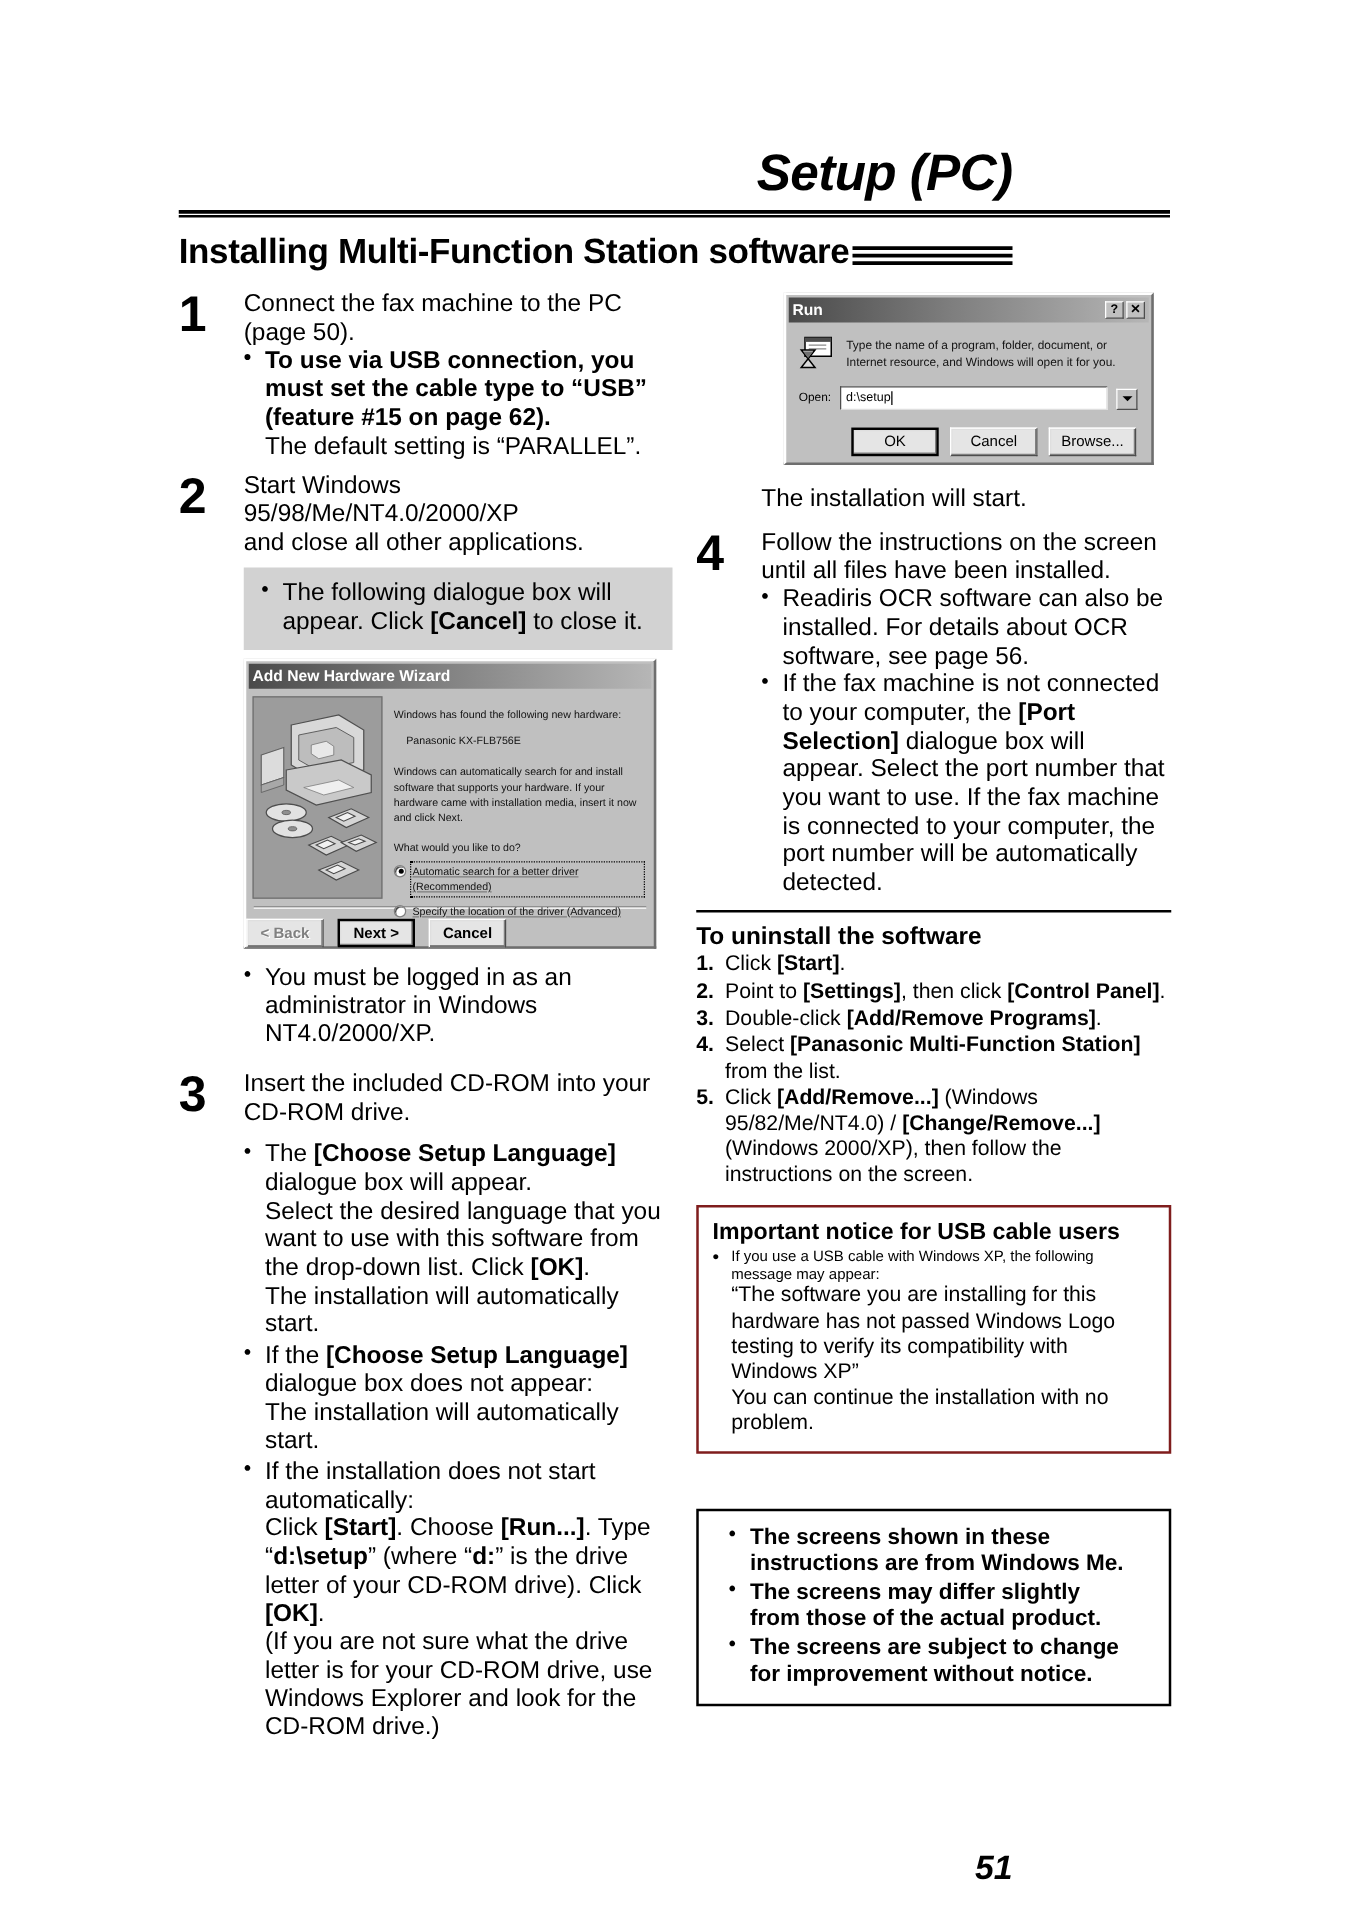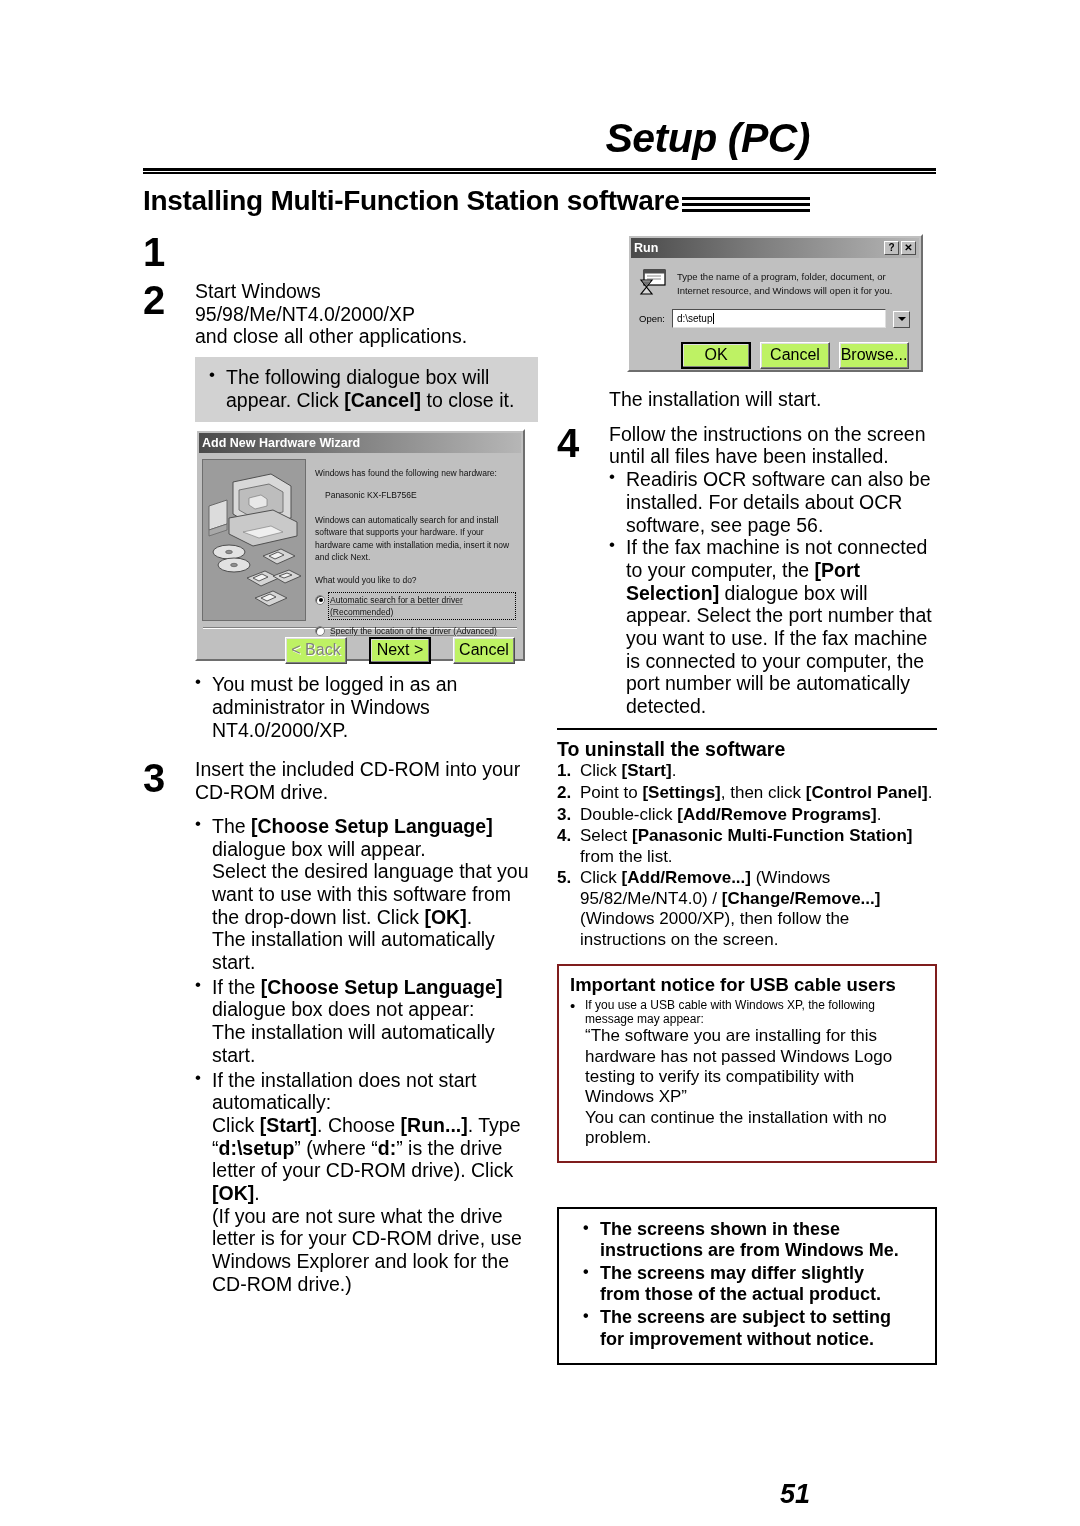--- a/index.html
+++ b/index.html
@@ -141,27 +141,27 @@
   .tbtn {
     width: 15px; height: 14px;
     background: #c0c0c0;
     border-top: 1px solid #fff; border-left: 1px solid #fff;
     border-right: 1px solid #4d4d4d; border-bottom: 1px solid #4d4d4d;
     color: #000; font-size: 10px; font-weight: bold;
     display: flex; align-items: center; justify-content: center;
     line-height: 1;
   }
   .btn9x {
-    background: #bef264;
+    background: #e5e5e5;
     border-top: 1px solid #ffffff;
     border-left: 1px solid #ffffff;
     border-right: 1px solid #4d4d4d;
     border-bottom: 1px solid #4d4d4d;
     box-shadow: inset -1px -1px 0 #808080, inset 1px 1px 0 #dfdfdf;
-    font-size: 16px;
+    font-size: 12px;
     text-align: center;
     padding: 3px 0 4px 0;
     color: #000;
   }
   .btn9x.disabled { color: #808080; text-shadow: 1px 1px 0 #fff; }
   .btn9x.default { border: 2px solid #000; padding: 2px 0 3px 0; }
 
   
   .wizard {
     margin: 0 0 0 52px;
@@ -193,21 +193,21 @@
     content: "";
     position: absolute;
     left: 2.5px; top: 2.5px;
     width: 4px; height: 4px;
     border-radius: 50%;
     background: #000;
   }
   .radio-label { text-decoration: underline; text-decoration-color: rgba(0,0,0,0.35); }
   .radio-row.focus .radio-label { outline: 1px dotted #000; outline-offset: 1px; }
   .wiz-sep { margin: 6px 6px 0 6px; border-top: 1px solid #808080; border-bottom: 1px solid #fff; }
-  .wiz-btns { display: flex; justify-content: flex-end; gap: 22px; padding: 8px 8px 0 0; }
+  .wiz-btns { display: flex; gap: 11px; padding: 8px 8px 0 0; font-weight: bold; }
   .wiz-btns .btn9x { width: 62px; }
 
   
   .rundlg {
     position: absolute;
     left: 70px;
     top: 2px;
     width: 296px;
     height: 138px;
   }
@@ -298,20 +298,26 @@
   <div class="section-bars">
     <i></i>
       <i></i>
       <i></i>
   </div>
 
   <div class="col-left">
 
     <div class="step">
       <div class="step-num">1</div>
+      <div class="step-body">
+        <div class="t">Connect the fax machine to the PC</div>
+        <div class="t">(page 50).</div>
+        <div class="bul b">To use via USB connection, you must set the cable type to “USB” (feature #15 on page 62).</div>
+        <div class="indent">The default setting is “PARALLEL”.</div>
+      </div>
     </div>
 
     <div class="step" style="margin-top:9px;">
       <div class="step-num">2</div>
       <div class="step-body">
         <div class="t">Start Windows 95/98/Me/NT4.0/2000/XP</div>
         <div class="t">and close all other applications.</div>
       </div>
     </div>
 
@@ -483,18 +489,18 @@
     <div class="boxed">
       <div class="hd">Important notice for USB cable users</div>
       <div class="bul">If you use a USB cable with Windows XP, the following message may appear:</div>
       <div class="cont">“The software you are installing for this hardware has not passed Windows Logo testing to verify its compatibility with Windows XP”</div>
       <div class="cont">You can continue the installation with no problem.</div>
     </div>
 
     <div class="boxed2">
       <div class="bul">The screens shown in these instructions are from Windows Me.</div>
       <div class="bul">The screens may differ slightly from those of the actual product.</div>
-      <div class="bul">The screens are subject to setting for improvement without notice.</div>
+      <div class="bul">The screens are subject to change for improvement without notice.</div>
     </div>
   </div>
 
   <div class="pageno">51</div>
 </div>
 
 </body></html>

